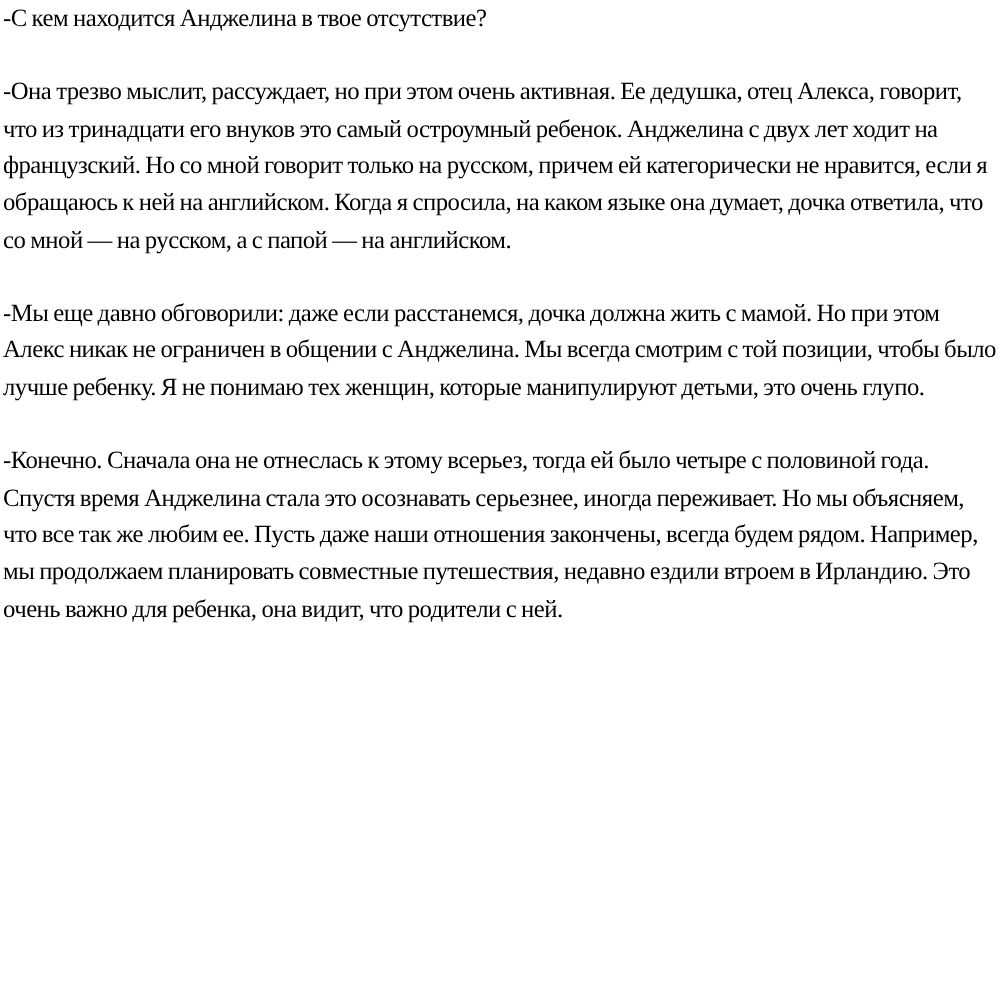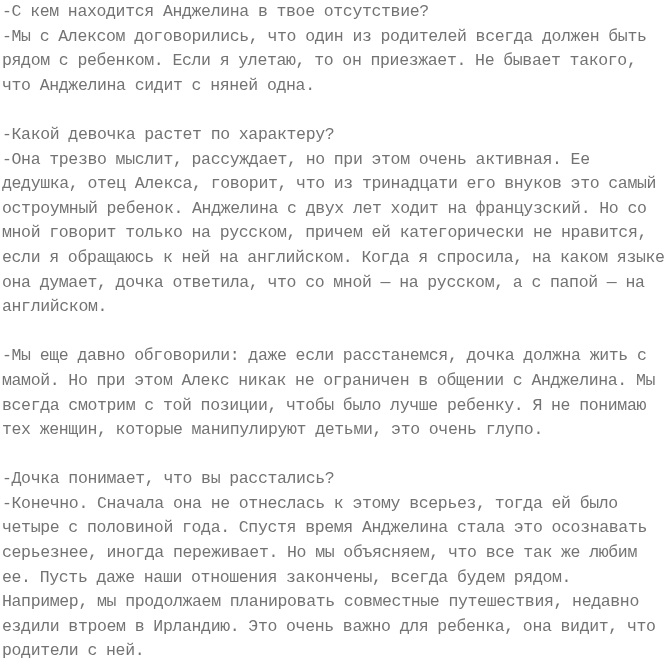--- a/index.html
+++ b/index.html
@@ -1,40 +1,37 @@
 <!DOCTYPE html>
 <html><head>
   <meta charset="utf-8">
   <style>
     html, body { margin: 0; padding: 0; background: #ffffff; }
     body { width: 670px; height: 664px; overflow: hidden; }
     .doc {
       padding: 0 4px 0 2px;
-      font-family: Liberation Mono, monospace;
+      font-family: Liberation Serif, serif;
       font-size: 16.5px;
       line-height: 24.6px;
-      color: #737373;
+      color: #000000;
       letter-spacing: -0.35px;
       word-spacing: -0.5px;
     }
     .block { margin: 0 0 24.6px 0; }
     .q, .a { margin: 0; }
   </style>
 </head>
 <body>
 
 <div class="doc">
   <div class="block">
     <p class="q">-С кем находится Анджелина в твое отсутствие?</p>
-    <p class="a">-Мы с Алексом договорились, что один из родителей всегда должен быть рядом с ребенком. Если я улетаю, то он приезжает. Не бывает такого, что Анджелина сидит с няней одна.</p>
   </div>
   <div class="block">
-    <p class="q">-Какой девочка растет по характеру?</p>
     <p class="a">-Она трезво мыслит, рассуждает, но при этом очень активная. Ее дедушка, отец Алекса, говорит, что из тринадцати его внуков это самый остроумный ребенок. Анджелина с двух лет ходит на французский. Но со мной говорит только на русском, причем ей категорически не нравится, если я обращаюсь к ней на английском. Когда я спросила, на каком языке она думает, дочка ответила, что со мной — на русском, а с папой — на английском.</p>
   </div>
   <div class="block">
     <p class="a">-Мы еще давно обговорили: даже если расстанемся, дочка должна жить с мамой. Но при этом Алекс никак не ограничен в общении с Анджелина. Мы всегда смотрим с той позиции, чтобы было лучше ребенку. Я не понимаю тех женщин, которые манипулируют детьми, это очень глупо.</p>
   </div>
   <div class="block">
-    <p class="q">-Дочка понимает, что вы расстались?</p>
     <p class="a">-Конечно. Сначала она не отнеслась к этому всерьез, тогда ей было четыре с половиной года. Спустя время Анджелина стала это осознавать серьезнее, иногда переживает. Но мы объясняем, что все так же любим ее. Пусть даже наши отношения закончены, всегда будем рядом. Например, мы продолжаем планировать совместные путешествия, недавно ездили втроем в Ирландию. Это очень важно для ребенка, она видит, что родители с ней.</p>
   </div>
 </div>
 
 </body></html>

